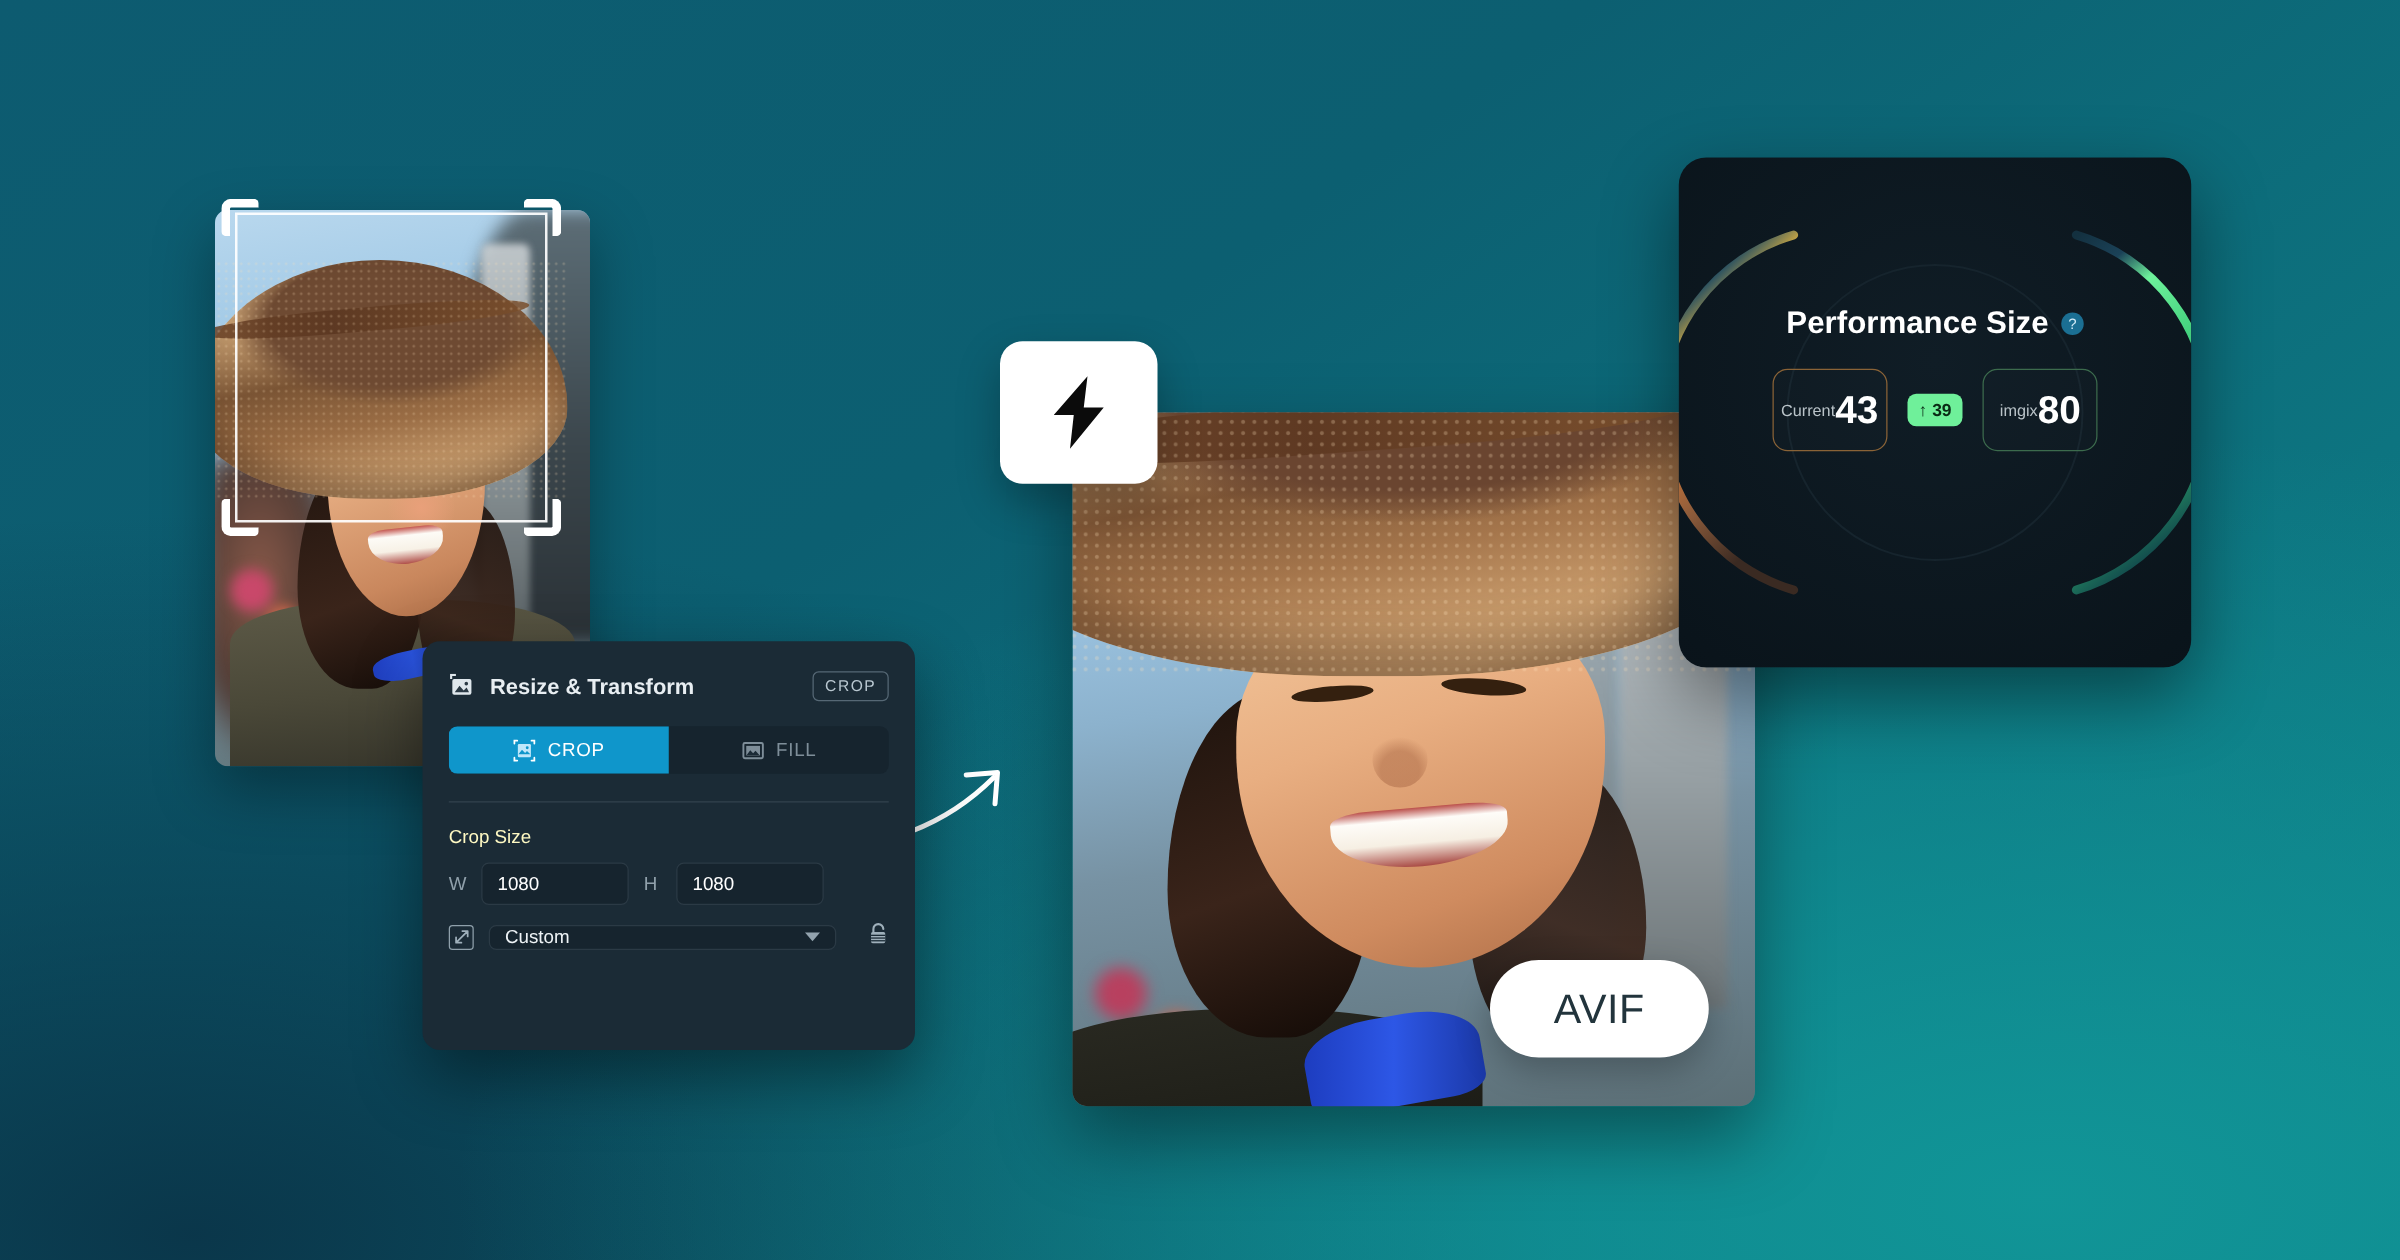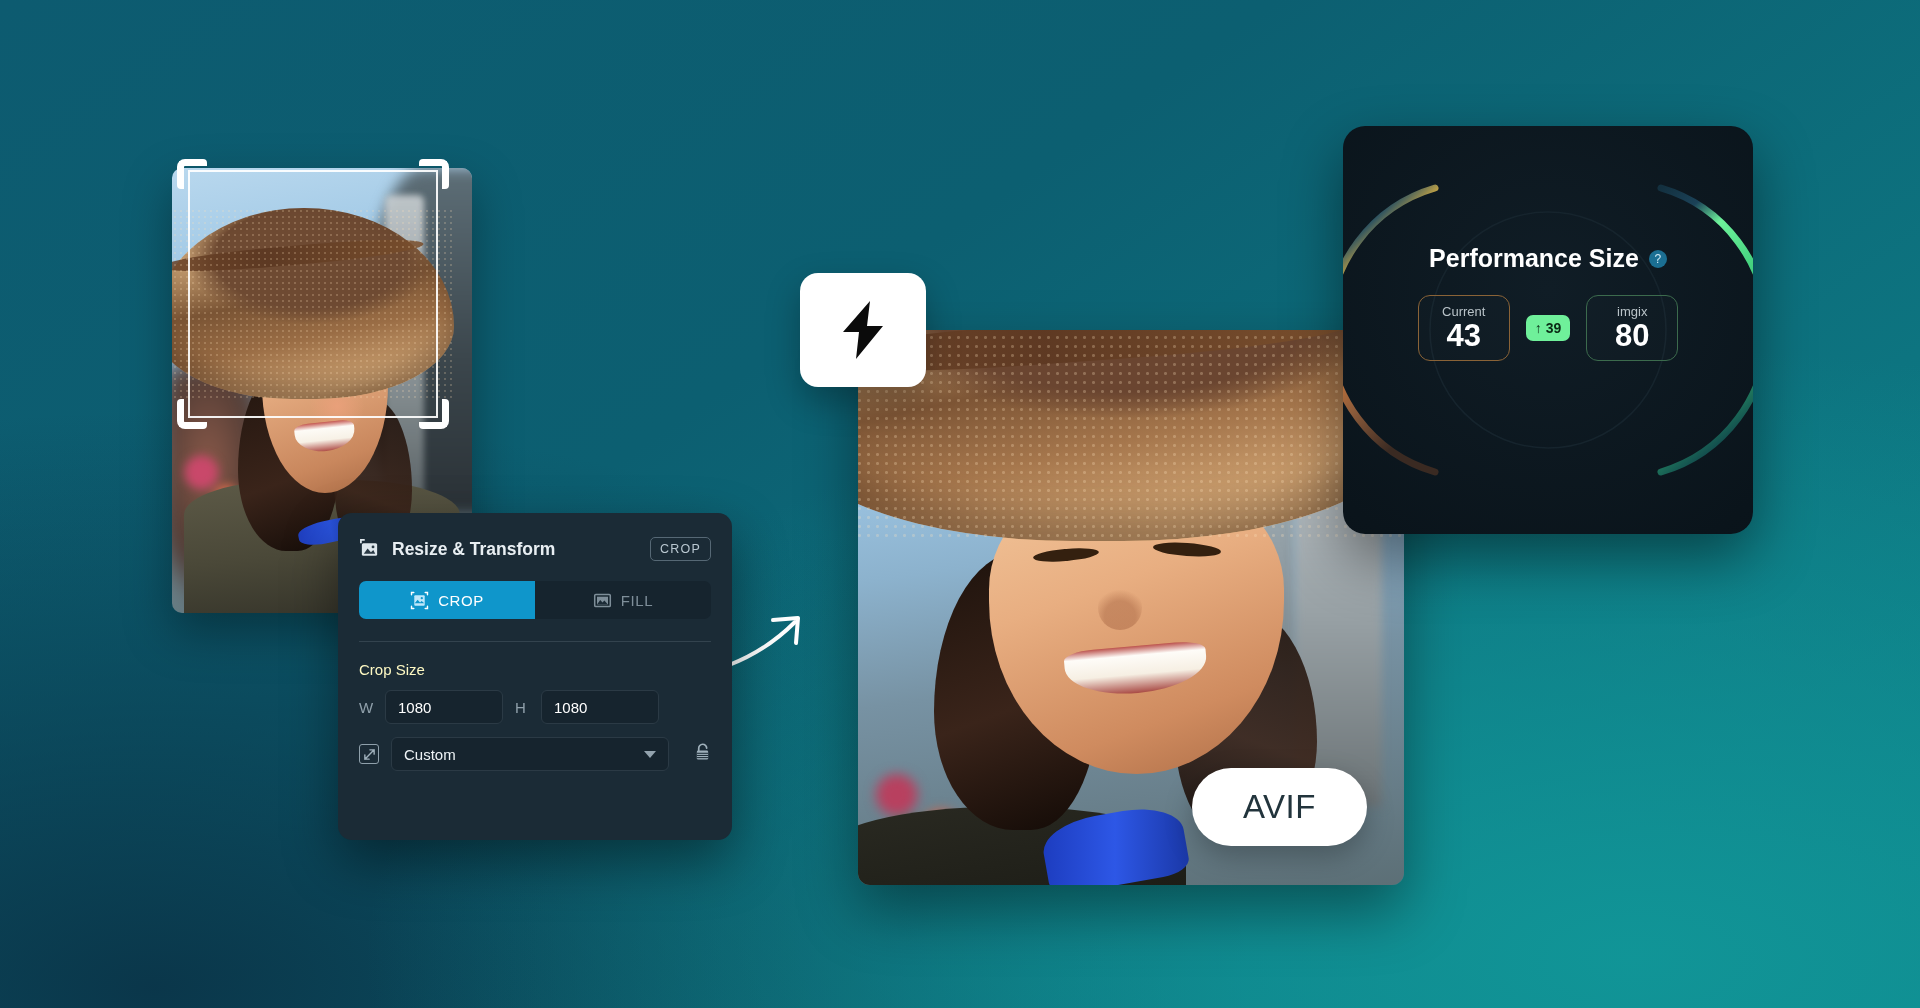--- a/index.html
+++ b/index.html
@@ -227,21 +227,21 @@
   .fld-label { color:#90a0ab; font-size:15px; width:14px; }
   .fld {
     background:#16242e; border:1px solid #2b3a45; border-radius:6px;
     height:34px; width:118px; display:flex; align-items:center;
     padding: 0 12px; color:#ffffff; font-size:15px;
   }
   .lock { margin-left:auto; }
   .row-sel { margin-top:13px; display:flex; align-items:center; gap:12px; }
   .sel {
     background:#16242e; border:1px solid #2b3a45; border-radius:6px;
-    height:34px; width:278px; display:flex; align-items:center; justify-content:space-between;
+    height:20px; width:278px; display:flex; align-items:center; justify-content:space-between;
     padding: 0 12px; color:#eef3f6; font-size:15px;
   }
   .caret { width:0; height:0; border-left:6px solid transparent; border-right:6px solid transparent;
            border-top:7px solid #93a3ae; }
   .ic-box { width:20px; height:20px; border:1.6px solid #8fa0ab; border-radius:3px;
             display:flex; align-items:center; justify-content:center; }
 
   
   .perf-card {
     position:absolute; left:1343px; top:126px;
@@ -259,21 +259,21 @@
   .perf-title-row { display:flex; align-items:center; gap:10px; }
   .perf-title { color:#ffffff; font-size:25px; font-weight:bold; }
   .help-dot {
     width:18px; height:18px; border-radius:50%;
     background:#1b6f93; color:#cfe9f5; font-size:12px;
     display:flex; align-items:center; justify-content:center;
   }
   .score-row { margin-top:22px; display:flex; align-items:center; gap:16px; }
   .score-box {
     width:92px; height:66px; border-radius:12px;
-    display:flex; flex-direction:column; align-items:center; justify-content:center;
+    display:flex; flex-direction:row; align-items:center; justify-content:center;
     background: rgba(255,255,255,0.012);
   }
   .score-box.current { border:1px solid #8a6337; }
   .score-box.imgix  { border:1px solid #3c6b4d; }
   .score-label { color:#b9c3c8; font-size:13px; }
   .score-value { color:#ffffff; font-size:31px; font-weight:bold; line-height:1.05; margin-top:1px; }
   .delta {
     background:#6ff09a; color:#0a2a15;
     border-radius:7px; padding:5px 9px;
     font-size:14px; font-weight:bold;

